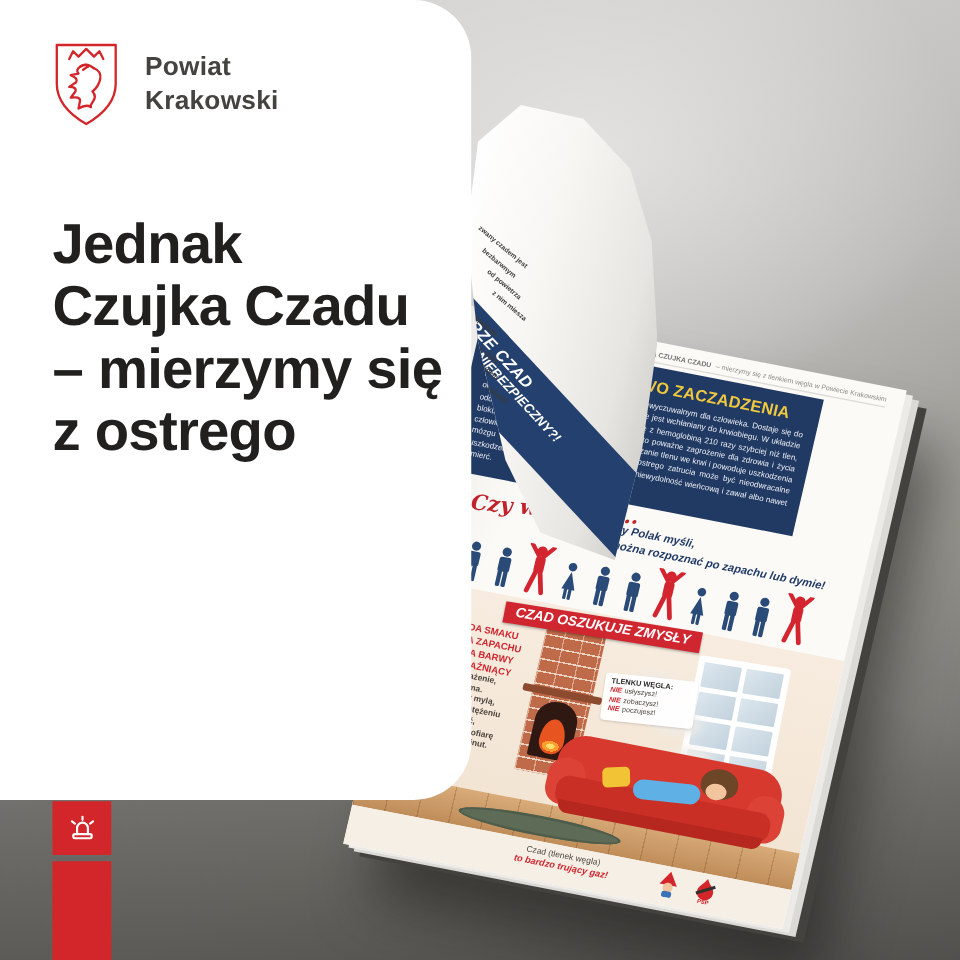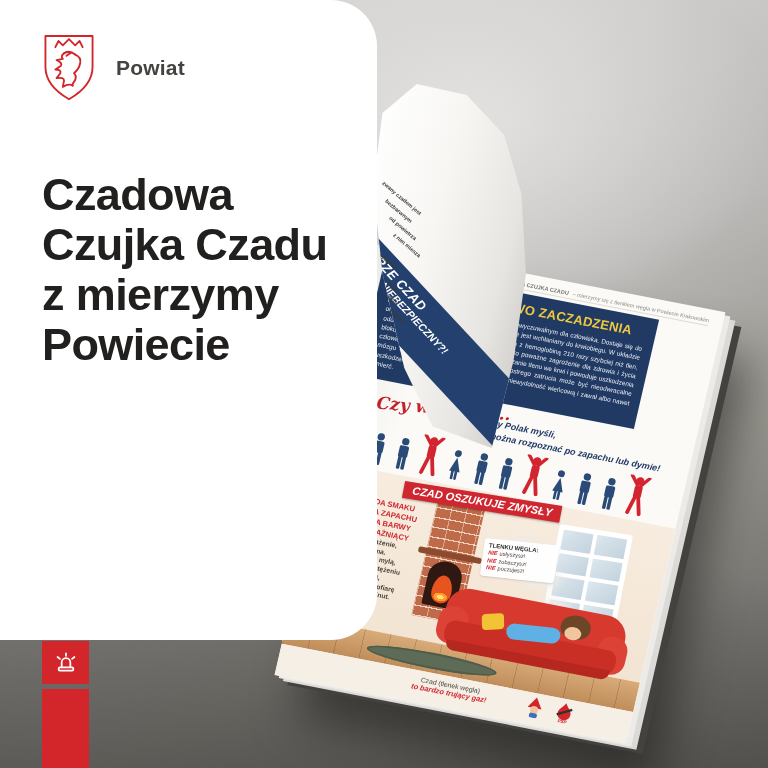--- a/index.html
+++ b/index.html
@@ -272,28 +272,29 @@
       <svg class="crest" viewBox="0 0 100 120" fill="none" stroke="#d2262b" stroke-width="3" stroke-linejoin="round" stroke-linecap="round">
         <path d="M12 10 H88 V60 Q88 90 50 112 Q12 90 12 60 Z"></path>
         <path d="M28 28 L33 18 L40 25 L50 15 L60 25 L67 18 L72 28"></path>
         <path d="M60 40 Q50 32 42 38 Q36 42 40 47 L30 49 Q40 53 37 58 L28 64 Q38 64 36 70 L30 78 Q42 76 42 82 L40 92 Q50 86 56 90"></path>
         <path d="M60 40 Q70 44 68 54 Q66 64 58 70 Q64 76 58 84 Q54 90 56 90"></path>
         <path d="M42 38 Q48 34 53 37 L46 42"></path>
         <circle cx="52" cy="38" r="1.6" fill="#d2262b" stroke="none"></circle>
       </svg>
       <div class="brand-name">
         <div>Powiat</div>
+        <div>Krakowski</div>
       </div>
     </div>
 
     <div class="headline">
-      <div>Czadowa</div>
+      <div>Jednak</div>
       <div>Czujka Czadu</div>
-      <div>z mierzymy</div>
-      <div>Powiecie</div>
+      <div>– mierzymy się</div>
+      <div>z ostrego</div>
     </div>
 
     <div class="mark-sq">
       <svg width="26" height="26" viewBox="0 0 24 24" fill="none" stroke="#ffffff" stroke-width="1.6" stroke-linecap="round" stroke-linejoin="round">
         <path d="M8 16 v-4.5 a4 4 0 0 1 8 0 V16"></path>
         <rect x="5.2" y="16" width="13.6" height="3" rx="1.2"></rect>
         <path d="M4.2 6.5 L6.4 8.2"></path>
         <path d="M19.8 6.5 L17.6 8.2"></path>
         <path d="M12 3.2 V5.4"></path>
       </svg>

